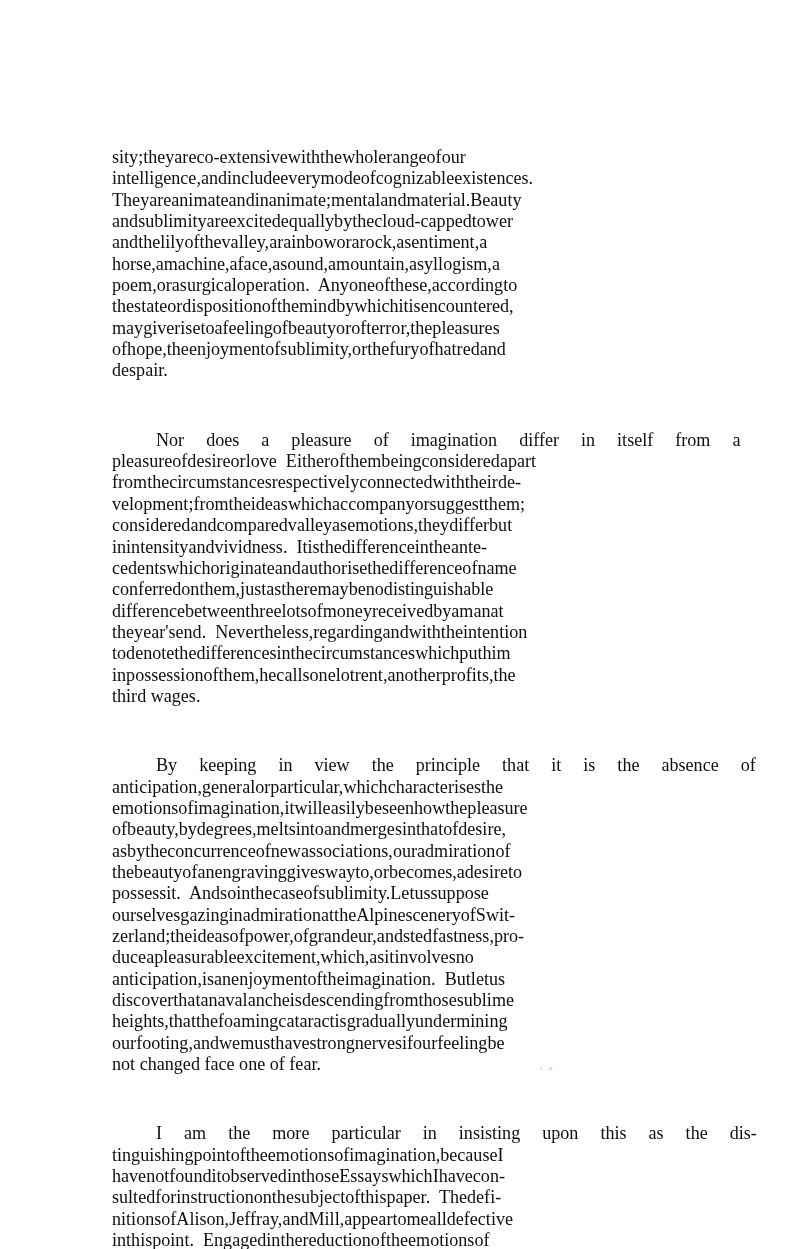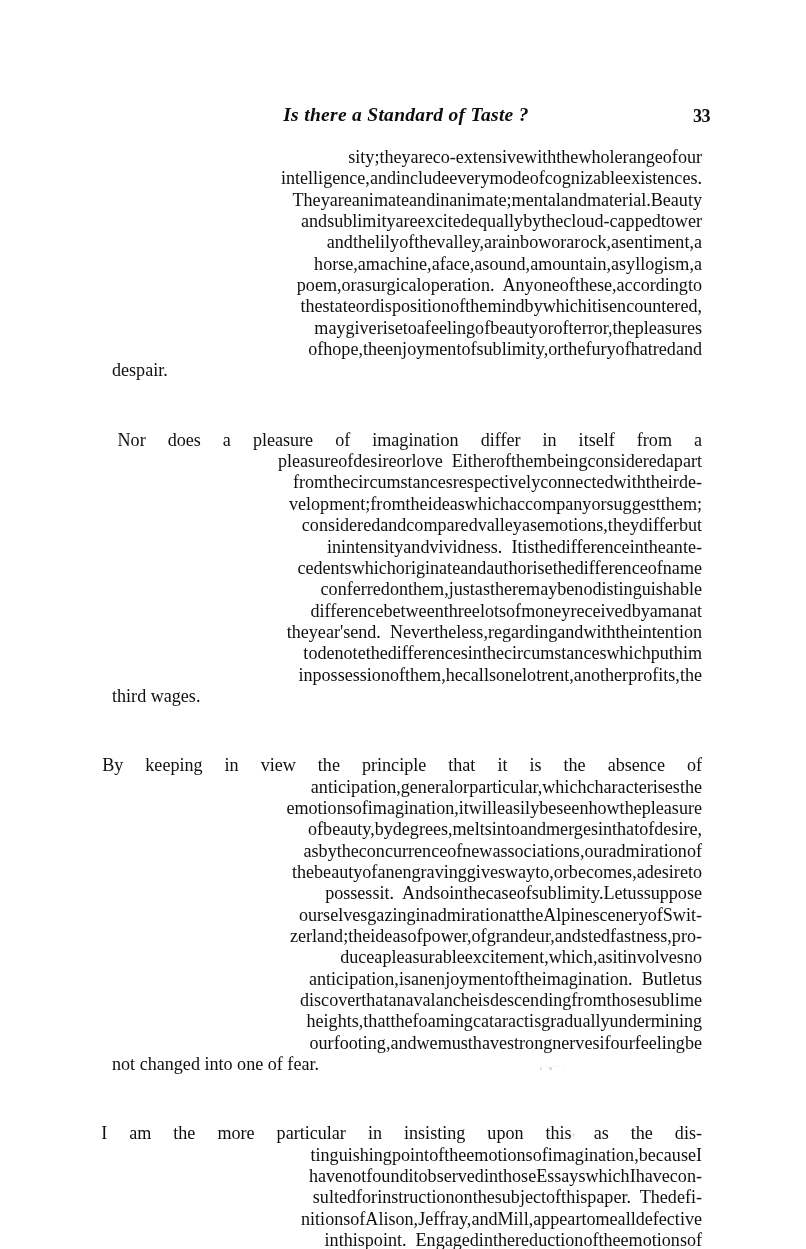--- a/index.html
+++ b/index.html
@@ -59,21 +59,21 @@
     display: block;
     height: 21.35px;
     line-height: 21.35px;
     font-size: 18.1px;
     white-space: nowrap;
     color: #0f0f0f;
   }
   
   .line.j {
     display: flex;
-    justify-content: flex-end;
+    justify-content: flex-start;
     width: 100%;
   }
   .line.j > span { white-space: pre; }
   
   .line.last {
     display: block;
     width: auto;
   }
   .line.indent { text-indent: 22px; margin-top: 48px; }
   .line.j.indent { padding-left: 22px; width: calc(100% - 22px); }
@@ -114,24 +114,20 @@
     pointer-events: none;
   }
   .speck-a { left: 540px; top: 1064px; }
   .speck-b { left: 546px; top: 1131px; }
 </style>
 </head>
 <body>
 
 <div class="page">
 
-  <div class="running-head">
-    <div class="head-title">Is there a Standard of Taste ?</div>
-    <div class="head-folio">33</div>
-  </div>
 
   <div class="column" id="body-column">
       <div class="line j">
         <span>sity;</span>
         <span>they</span>
         <span>are</span>
         <span>co-extensive</span>
         <span>with</span>
         <span>the</span>
         <span>whole</span>
@@ -569,21 +565,21 @@
         <span>we</span>
         <span>must</span>
         <span>have</span>
         <span>strong</span>
         <span>nerves</span>
         <span>if</span>
         <span>our</span>
         <span>feeling</span>
         <span>be</span>
       </div>
-      <div class="line last">not changed into one of fear.</div>
+      <div class="line last">not changed face one of fear.</div>
       <div class="line j indent">
         <span>I</span>
         <span>am</span>
         <span>the</span>
         <span>more</span>
         <span>particular</span>
         <span>in</span>
         <span>insisting</span>
         <span>upon</span>
         <span>this</span>

